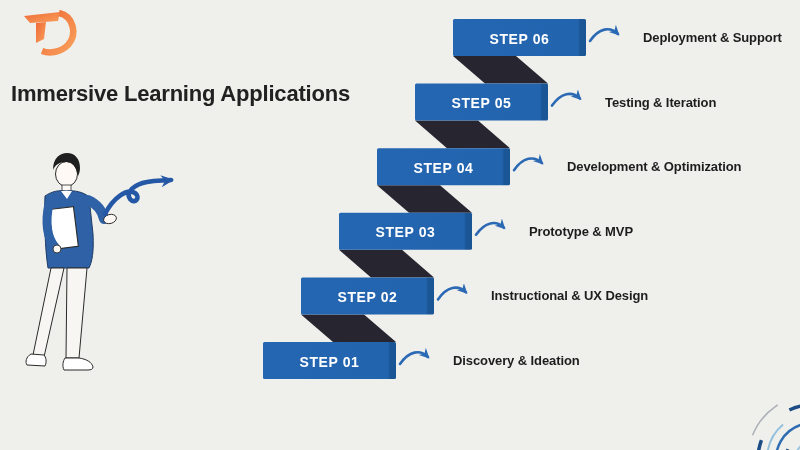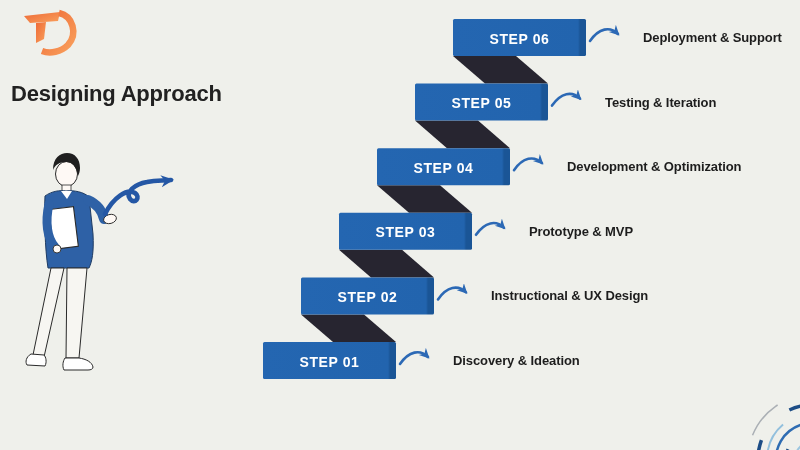--- a/index.html
+++ b/index.html
@@ -113,16 +113,16 @@
         <path d="M 552,105.60000000000002 C 561,92.60000000000002 572,90.60000000000002 580,98.60000000000002" class="mini-arrow" marker-end="url(#ah)"></path>
         <text x="605" y="106.60000000000002" class="step-desc">Testing &amp; Iteration</text>
         <rect x="453" y="19" width="133" height="37" rx="1.5" fill="url(#stepgrad)"></rect>
         <text x="519.5" y="38.5" class="step-label">STEP 06</text>
         <path d="M 590,41 C 599,28 610,26 618,34" class="mini-arrow" marker-end="url(#ah)"></path>
         <text x="643" y="42" class="step-desc">Deployment &amp; Support</text>
       </g>
   </svg>
 
   <div class="title">
-    <div>Designing Approach</div>
+    <div>Immersive Learning Applications</div>
   </div>
 
 </div>
 
 </body></html>

